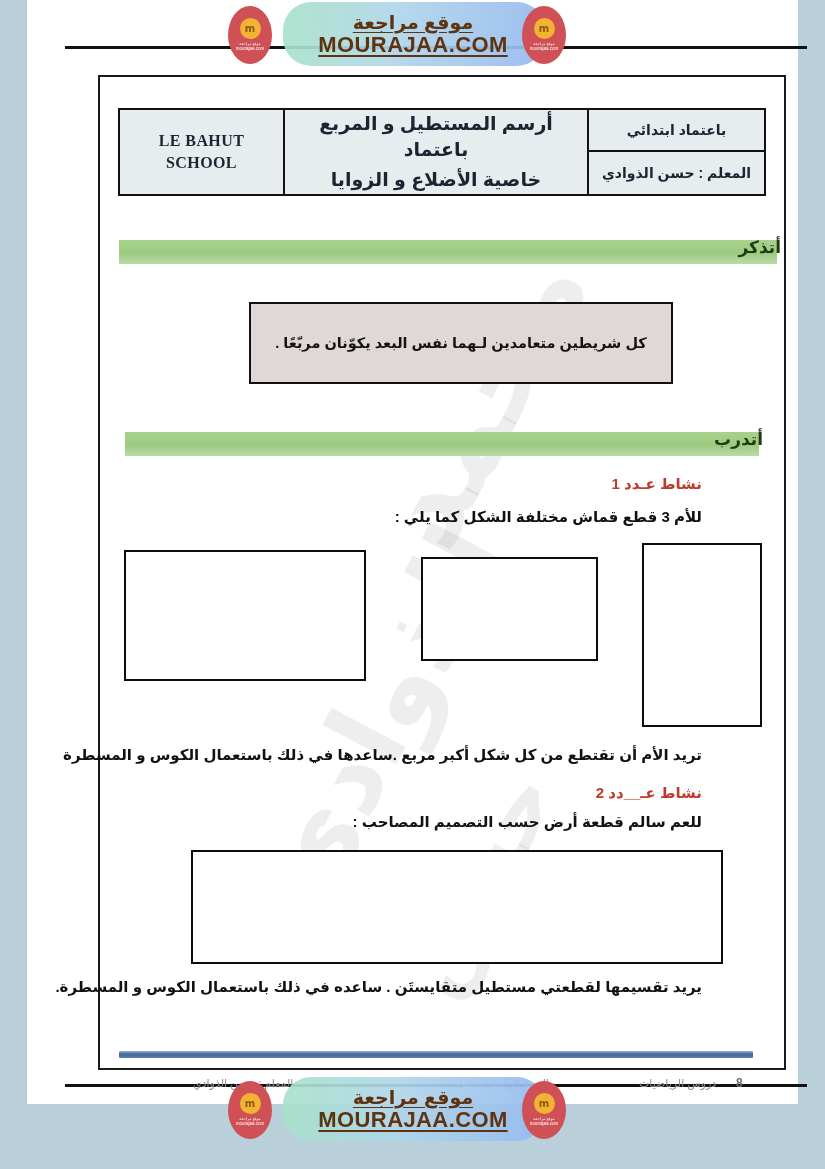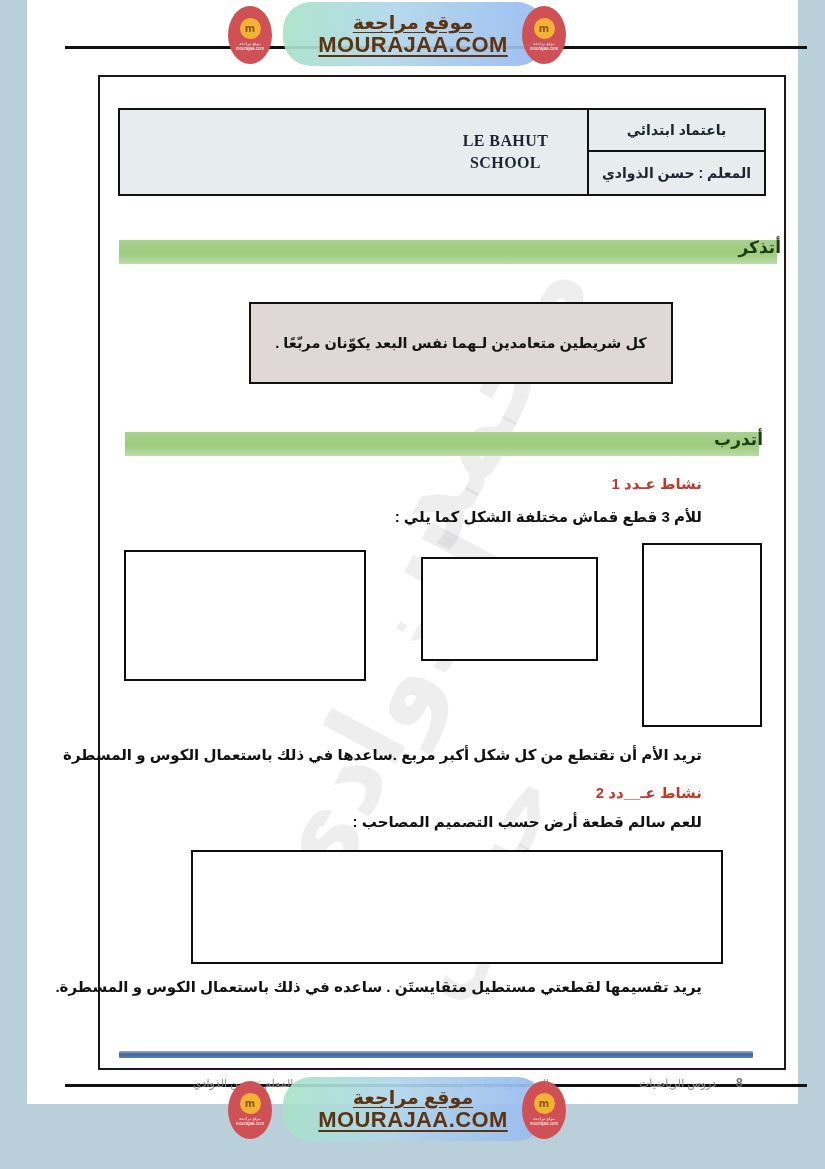--- a/index.html
+++ b/index.html
@@ -337,20 +337,24 @@
     <div class="watermark wm-2">الذوادي</div>
     <div class="watermark wm-3">حسن</div>
 
     <div class="header-table">
 
       <div class="ht-cell ht-right">
         <div class="ht-right-top">باعتماد ابتدائي</div>
         <div class="ht-right-bottom">المعلم : حسن الذوادي</div>
       </div>
 
+      <div class="ht-cell ht-middle">
+        <div>أرسم المستطيل و المربع باعتماد</div>
+        <div>خاصية الأضلاع و الزوايا</div>
+      </div>
 
       <div class="ht-cell ht-left">
         <div>LE BAHUT</div>
         <div>SCHOOL</div>
       </div>
 
     </div>
 
     <div class="green-bar" id="green-bar-remember">
       <span class="gb-label">أتذكر</span>

